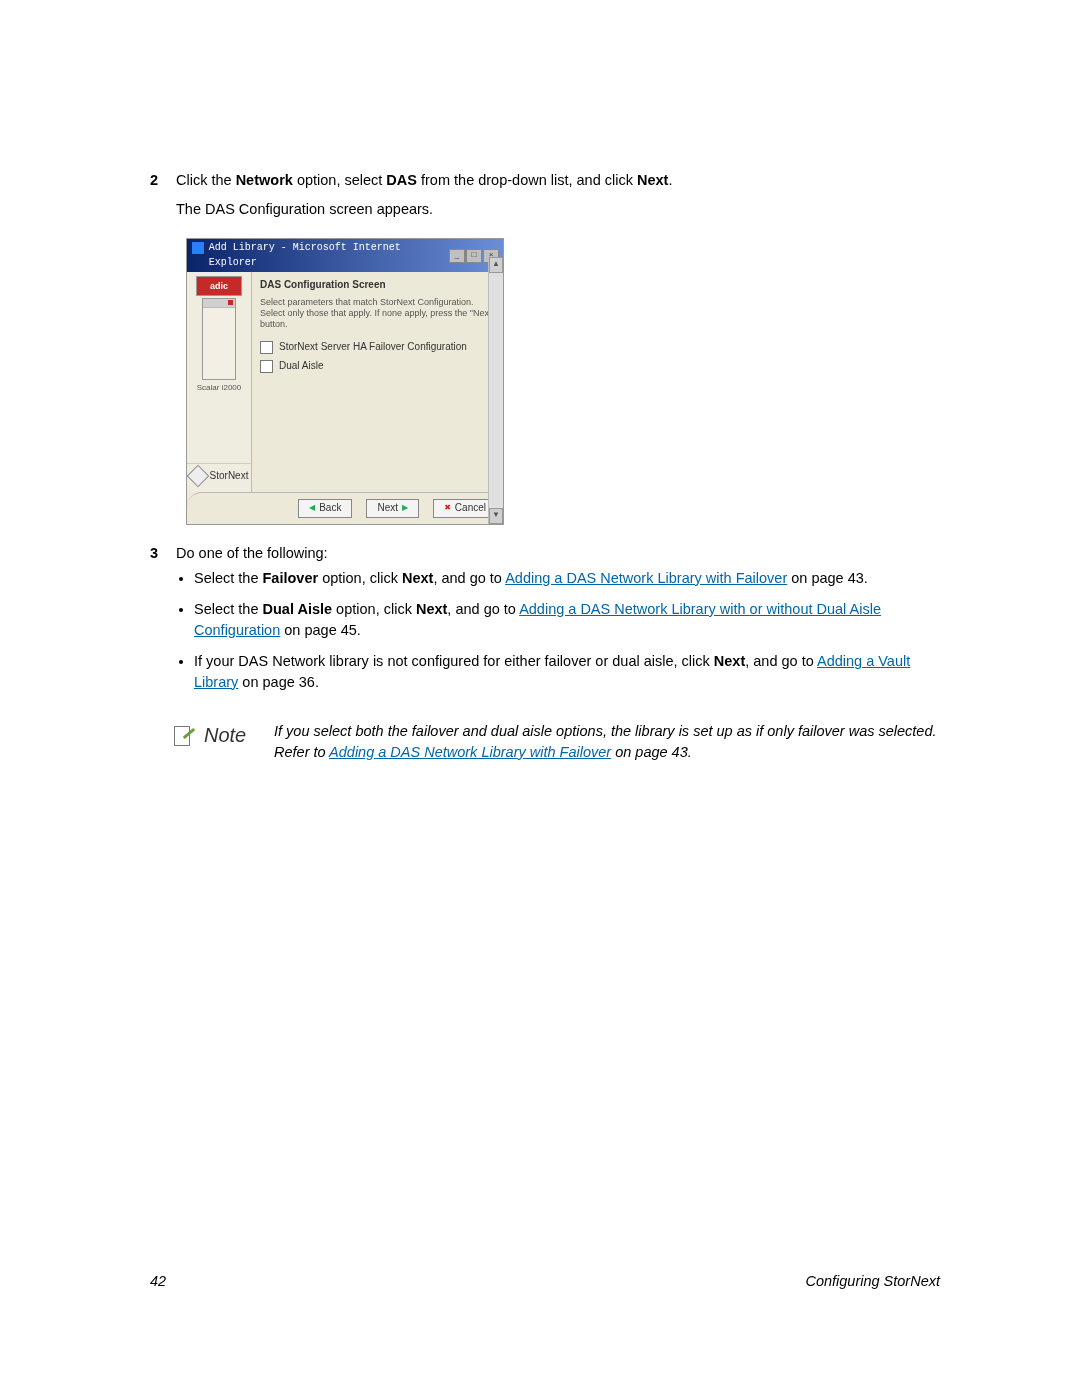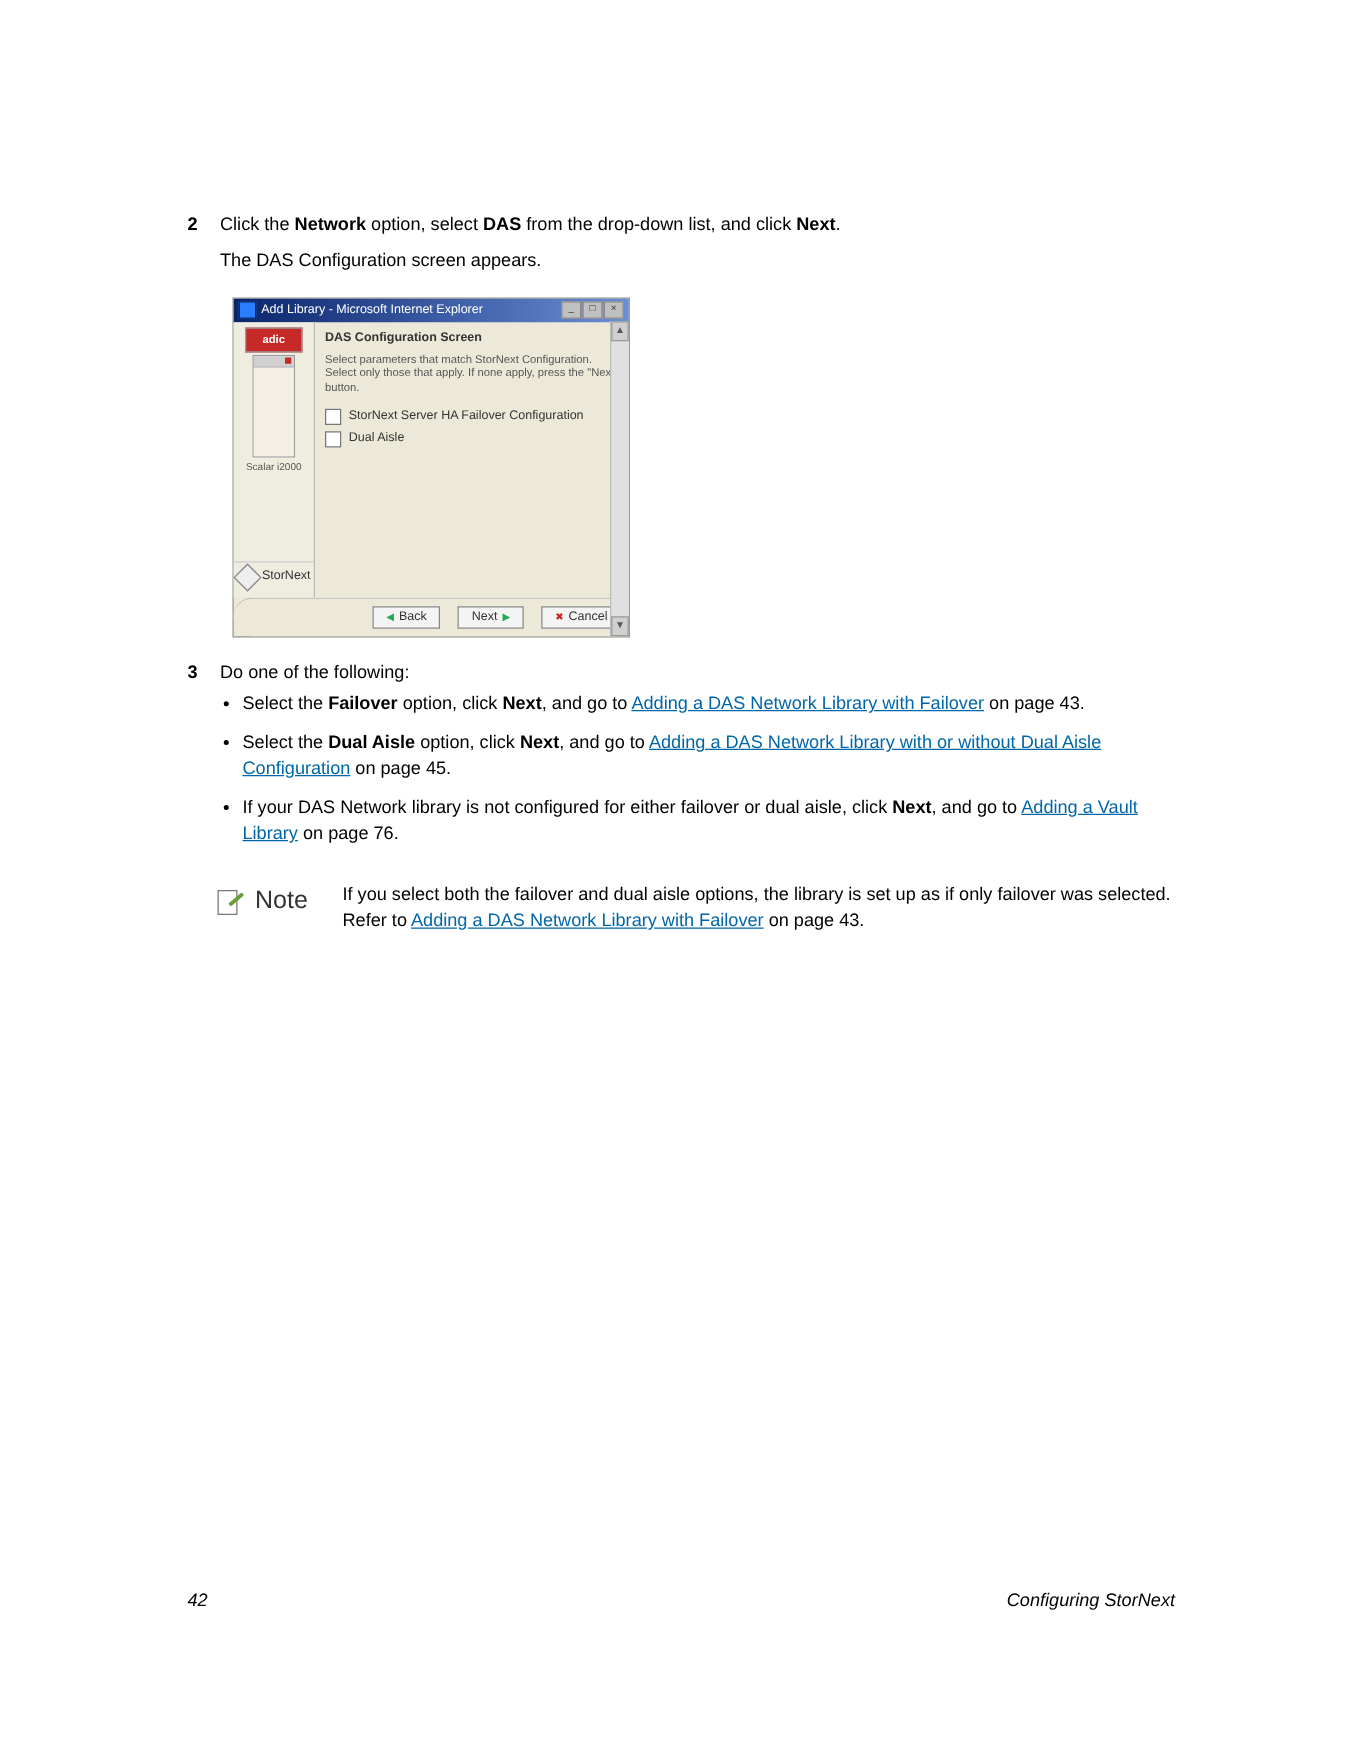--- a/index.html
+++ b/index.html
@@ -47,21 +47,21 @@
   }
   .titlebar {
     background: linear-gradient(to right, #0a246a, #6a8ed8);
     color: #fff;
     padding: 2px 4px;
     font-size: 10px;
     display: flex;
     align-items: center;
     justify-content: space-between;
   }
-  .titlebar-left { display: flex; align-items: flex-start; gap: 4px;}
+  .titlebar-left { display: flex; align-items: flex-start; gap: 4px; font-family: Liberation Mono, monospace;}
   .ie-icon {
     width: 12px; height: 12px; background: #2a7fff; border:1px solid #0a246a; display:inline-block;
   }
   .winbtns { display:flex; gap:1px; }
   .winbtn { width:14px;height:12px;background:#c0c0c0;border:1px solid #888;font-size:8px;line-height:10px;text-align:center;color:#333;}
   .dlg-body { display:flex; height: 220px; background:#ece9d8;}
   .sidebar {
     width: 64px;
     border-right: 1px solid #bbb;
     background:#efece0;
@@ -102,20 +102,21 @@
     padding-left: 18px;
   }
   ul.bullets li {
     margin-bottom: 10px;
   }
   .note-block {
     display: flex;
     margin: 18px 0 0 24px;
     align-items: flex-start;
     gap: 20px;
+    font-style: italic;
   }
   .note-label-wrap {
     display:flex; align-items:center; gap:8px;
     min-width: 80px;
   }
   .note-icon {
     width: 22px; height: 22px; position:relative;
   }
   .note-icon::before{
     content:""; position:absolute; width:14px;height:18px;border:1px solid #777;background:#fff;left:0;top:2px;
@@ -218,21 +219,21 @@
     <div class="step-body">
       <span>Do one of the following:</span>
       <ul class="bullets">
         <li>
           <span>Select the </span><strong>Failover</strong><span> option, click </span><strong>Next</strong><span>, and go to </span><a class="link">Adding a DAS Network Library with Failover</a><span> on page 43.</span>
         </li>
         <li>
           <span>Select the </span><strong>Dual Aisle</strong><span> option, click </span><strong>Next</strong><span>, and go to </span><a class="link">Adding a DAS Network Library with or without Dual Aisle Configuration</a><span> on page 45.</span>
         </li>
         <li>
-          <span>If your DAS Network library is not configured for either failover or dual aisle, click </span><strong>Next</strong><span>, and go to </span><a class="link">Adding a Vault Library</a><span> on page 76.</span>
+          <span>If your DAS Network library is not configured for either failover or dual aisle, click </span><strong>Next</strong><span>, and go to </span><a class="link">Adding a Vault Library</a><span> on page 36.</span>
         </li>
       </ul>
     </div>
   </div>
 
   <div class="note-block">
     <div class="note-label-wrap">
       <span class="note-icon"></span>
       <span class="note-label">Note</span>
     </div>

